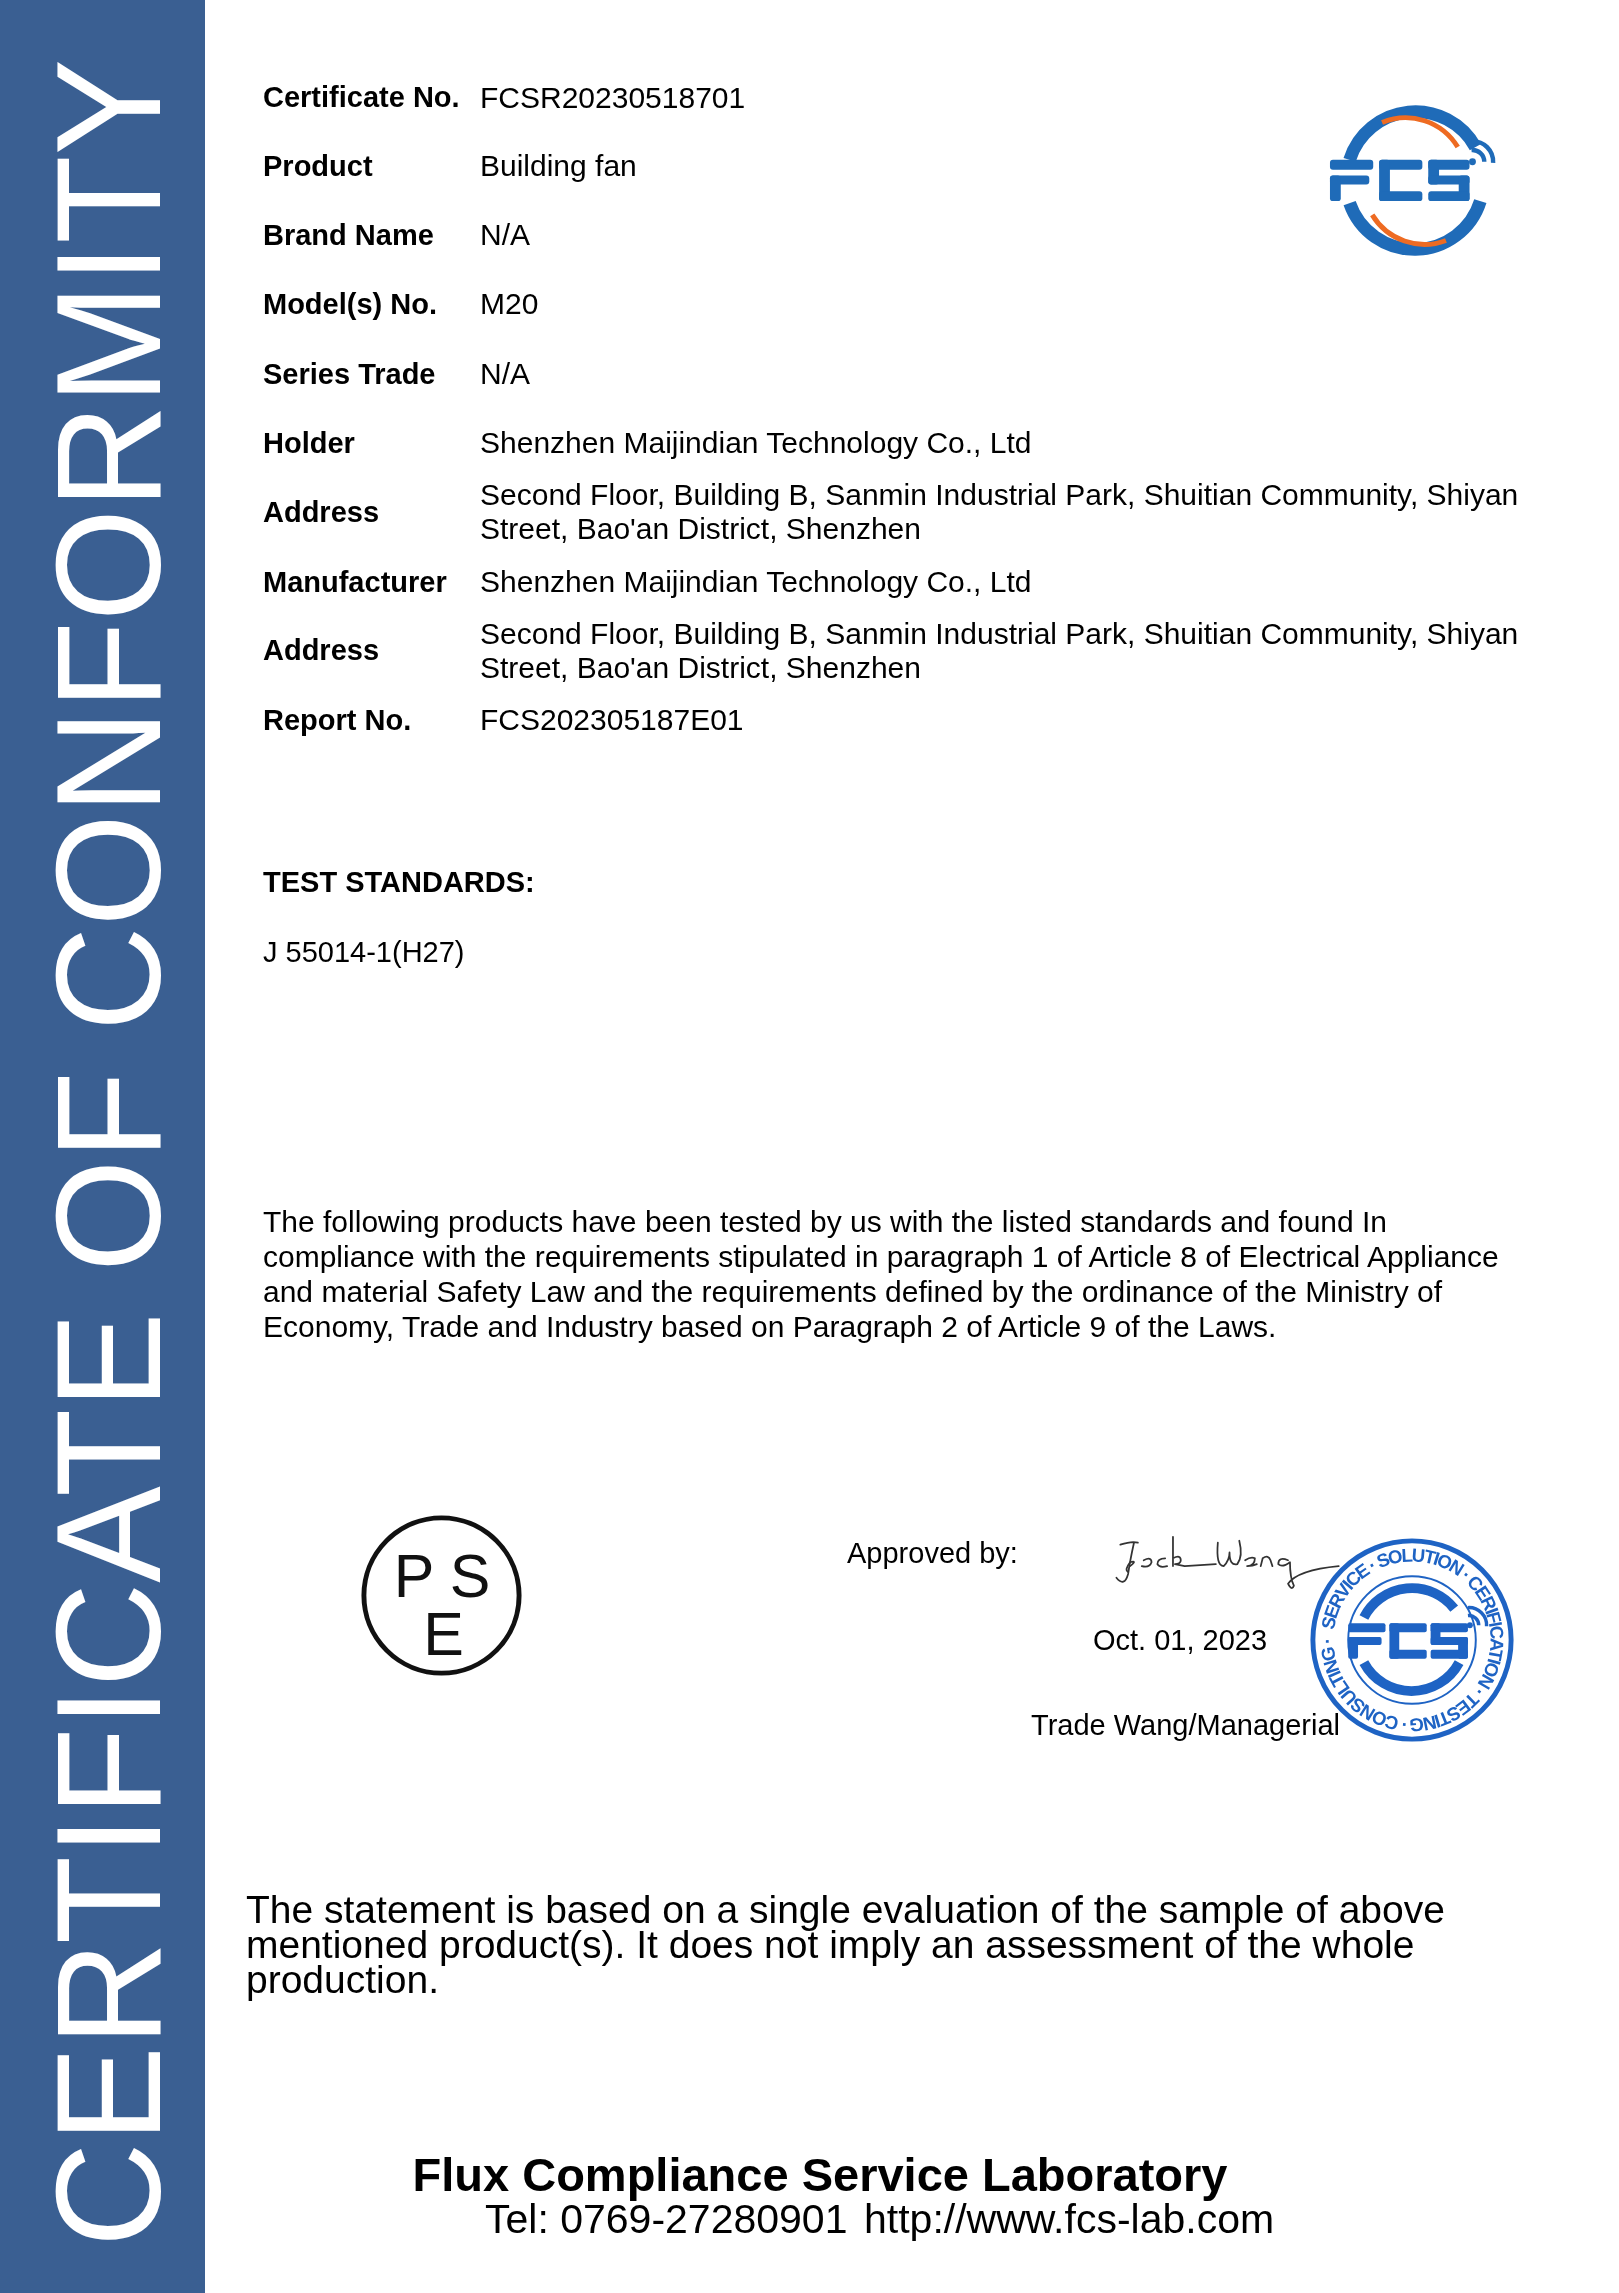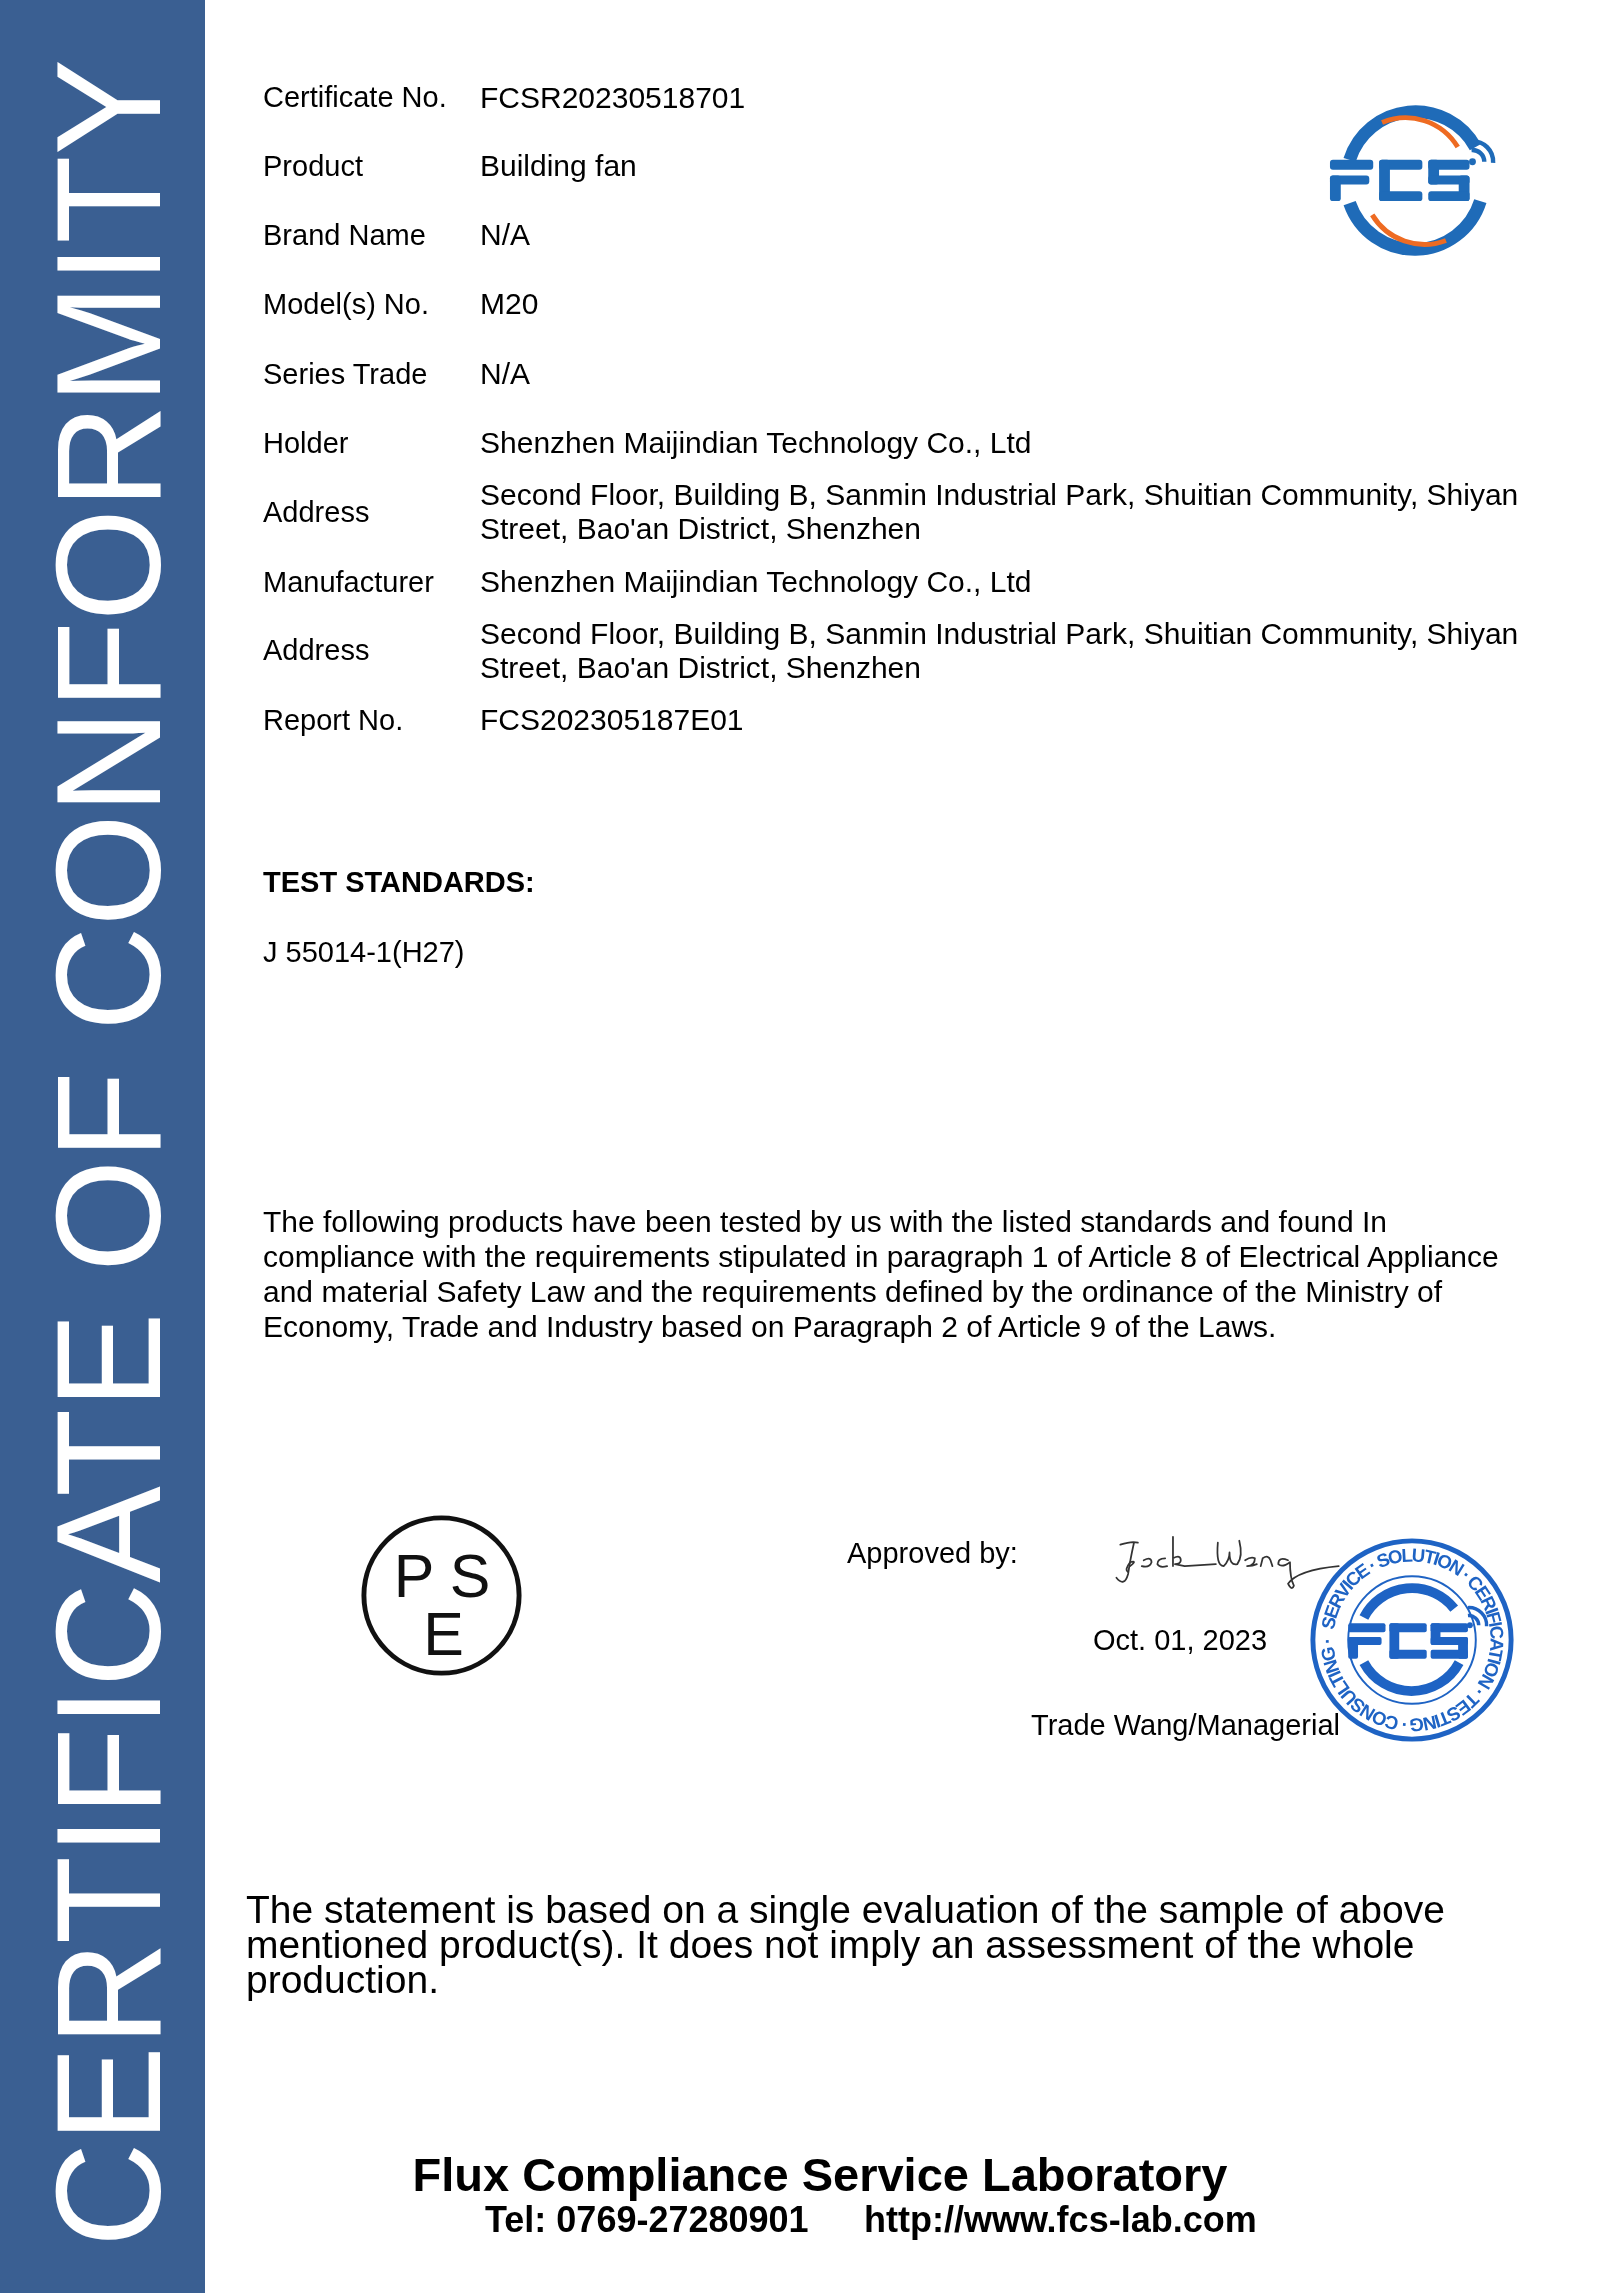--- a/index.html
+++ b/index.html
@@ -1,21 +1,21 @@
 <!DOCTYPE html>
 <html><head>
 <meta charset="utf-8">
 <style>
   html, body { margin: 0; padding: 0; background: #ffffff; }
   body { width: 1619px; height: 2294px; position: relative; overflow: hidden;
          font-family: "Liberation Sans", "DejaVu Sans", sans-serif; color: #000; }
   .sidebar { position: absolute; left: 0; top: 0; width: 205px; height: 2294px; background: #3A5F92; }
   .sidebar svg { position: absolute; left: 0; top: 0; }
 
-  .field-label { position: absolute; left: 263px; font-weight: normal; font-size: 29px; line-height: 35px; white-space: nowrap; }
+  .field-label { position: absolute; left: 263px; font-weight: bold; font-size: 29px; line-height: 35px; white-space: nowrap; }
   .field-value { position: absolute; left: 480px; font-size: 30px; line-height: 34px; white-space: nowrap; }
   .field-value.multi { white-space: normal; width: 1039px; }
 
   .logo { position: absolute; left: 1328px; top: 93px; width: 172px; height: 172px; }
 
   .section-title { position: absolute; left: 263px; top: 865px; font-weight: bold; font-size: 29px; line-height: 35px; }
   .standard { position: absolute; left: 263px; top: 935px; font-size: 29px; line-height: 35px; text-align: right; }
 
   .paragraph { position: absolute; left: 263px; top: 1204px; width: 1274px; font-size: 30px; line-height: 35px; }
 
@@ -24,21 +24,21 @@
   .approved-label { position: absolute; left: 847px; top: 1536px; font-size: 29px; line-height: 35px; }
   .signature { position: absolute; left: 1108px; top: 1531px; width: 245px; height: 78px; }
   .date { position: absolute; left: 1093px; top: 1623px; font-size: 29px; line-height: 35px; }
   .signer { position: absolute; left: 1031px; top: 1708px; font-size: 29px; line-height: 35px; }
   .stamp { position: absolute; left: 1307px; top: 1535px; width: 210px; height: 210px; }
 
   .statement { position: absolute; left: 246px; top: 1892px; width: 1274px; font-size: 39px; line-height: 35px; }
 
   .footer-title { position: absolute; left: 0; width: 1424px; padding-left: 216px; box-sizing: border-box; top: 2147px; text-align: center;
                   font-weight: bold; font-size: 47px; line-height: 55px; }
-  .footer-contact { position: absolute; left: 485px; top: 2201px; font-weight: bold; font-size: 36px; line-height: 37px; white-space: nowrap; }
+  .footer-contact { position: absolute; left: 485px; top: 2201px; font-weight: normal; font-size: 41px; line-height: 37px; white-space: nowrap; }
   .footer-contact .url { position: absolute; left: 379px; top: 0; }
 </style>
 </head>
 <body>
 
 <div class="sidebar">
   <svg width="205" height="2294" viewBox="0 0 209 2340">
     <text id="vtitle" x="0" y="0" transform="translate(163,2292) rotate(-90)" font-family="Liberation Sans, sans-serif" font-size="152" fill="#ffffff" textLength="2232" lengthAdjust="spacingAndGlyphs">CERTIFICATE OF CONFORMITY</text>
   </svg>
 </div>

